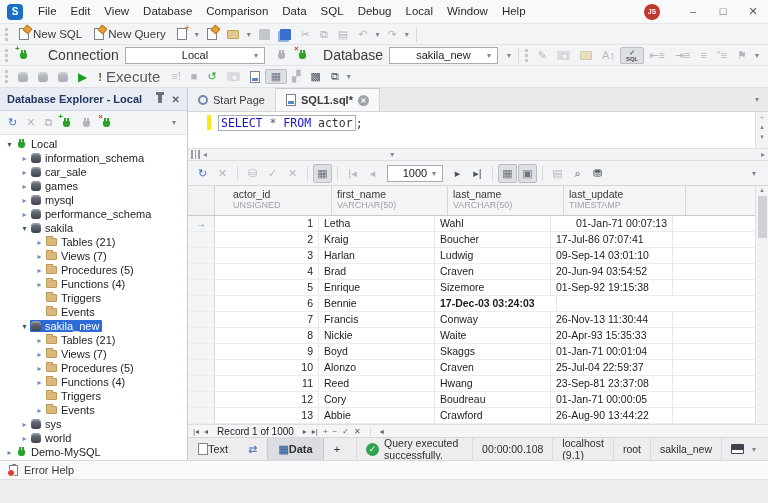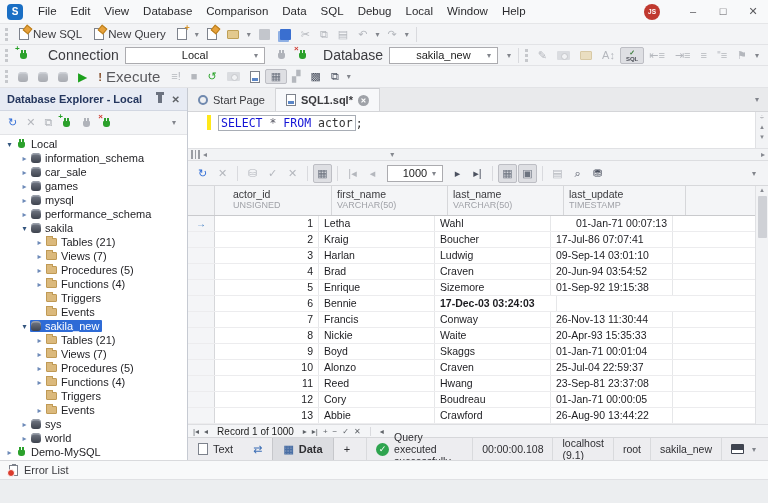--- a/index.html
+++ b/index.html
@@ -120,21 +120,21 @@
   .g-cell { border-right:1px solid #e6e7e9; padding:0 5px; font-size:10.5px; line-height:15px; color:#1c1c20; flex:none; overflow:hidden; white-space:nowrap; }
   .g-cell.num { text-align:right; }
   .vscroll { position:absolute; right:0; top:0; bottom:0; width:13px; background:#f2f3f5; border-left:1px solid #e0e1e4; font-size:7px; color:#85888f; text-align:center; }
   .vscroll .thumb { margin:2px auto; width:9px; height:42px; background:#cfd1d6; border-radius:1px; }
 
   .record-nav { height:13px; background:#f4f5f7; border-top:1px solid #dddee1; display:flex; align-items:center; gap:5px; padding:0 5px; font-size:9px; color:#4a4a4e; }
   .rn-g { font-size:8px; color:#5f6368; }
   .rn-txt { font-size:10px; color:#222; padding:0 4px; }
 
   .bottom-tabs { height:23px; background:#ededf0; border-top:1px solid #d6d7da; display:flex; align-items:stretch; font-size:11px; }
-  .btab { display:flex; align-items:center; gap:5px; padding:0 10px; color:#2e2e32; }
+  .btab { display:flex; align-items:center; padding:0 10px; color:#2e2e32; }
   .btab.active { background:#dcdde1; border-left:1px solid #c6c7cb; border-right:1px solid #c6c7cb; font-weight:bold; }
   .gridglyph { color:#4a6fa5; font-size:11px; }
   .seg { display:flex; align-items:center; gap:5px; padding:0 9px; border-left:1px solid #d9dadd; color:#2e2e32; font-size:10.5px; }
   .seg.first { margin-left:6px; }
   .okdot { width:13px; height:13px; border-radius:50%; background:#2ea44f; color:#fff; font-size:9px; line-height:13px; text-align:center; flex:none; }
   .winico { width:13px; height:10px; background:#3f4450; border-radius:1px; position:relative; display:inline-block; }
   .winico::after { content:""; position:absolute; left:1px; right:1px; bottom:1px; height:3px; background:#fff; }
 
   
   .errorbar { position:absolute; left:0; right:0; top:460px; height:19px; background:#f8f9fa; border-top:1px solid #d9dadd; display:flex; align-items:center; gap:6px; padding:0 9px; font-size:11px; color:#3a3a3e; }
@@ -775,17 +775,17 @@
         </div>
       <div class="seg">
         <span class="winico"></span>
         <span class="dd">▾</span>
       </div>
     </div>
   </div>
 
   <div class="errorbar">
     <span class="clip"></span>
-    <span>Error List</span>
+    <span>Error Help</span>
   </div>
   <div class="bottomfill"></div>
 
 </div>
 
 </body></html>

